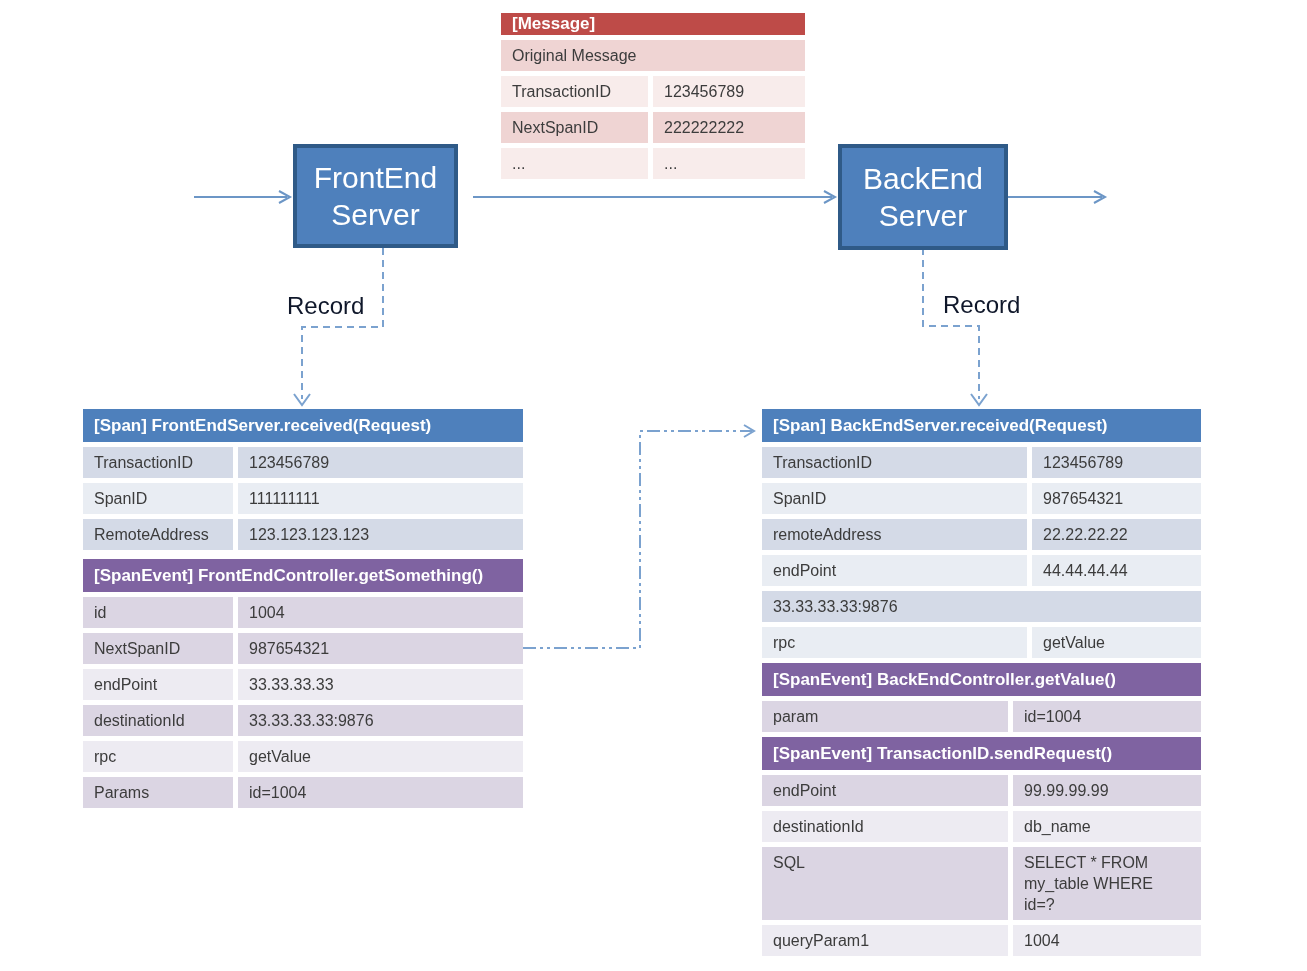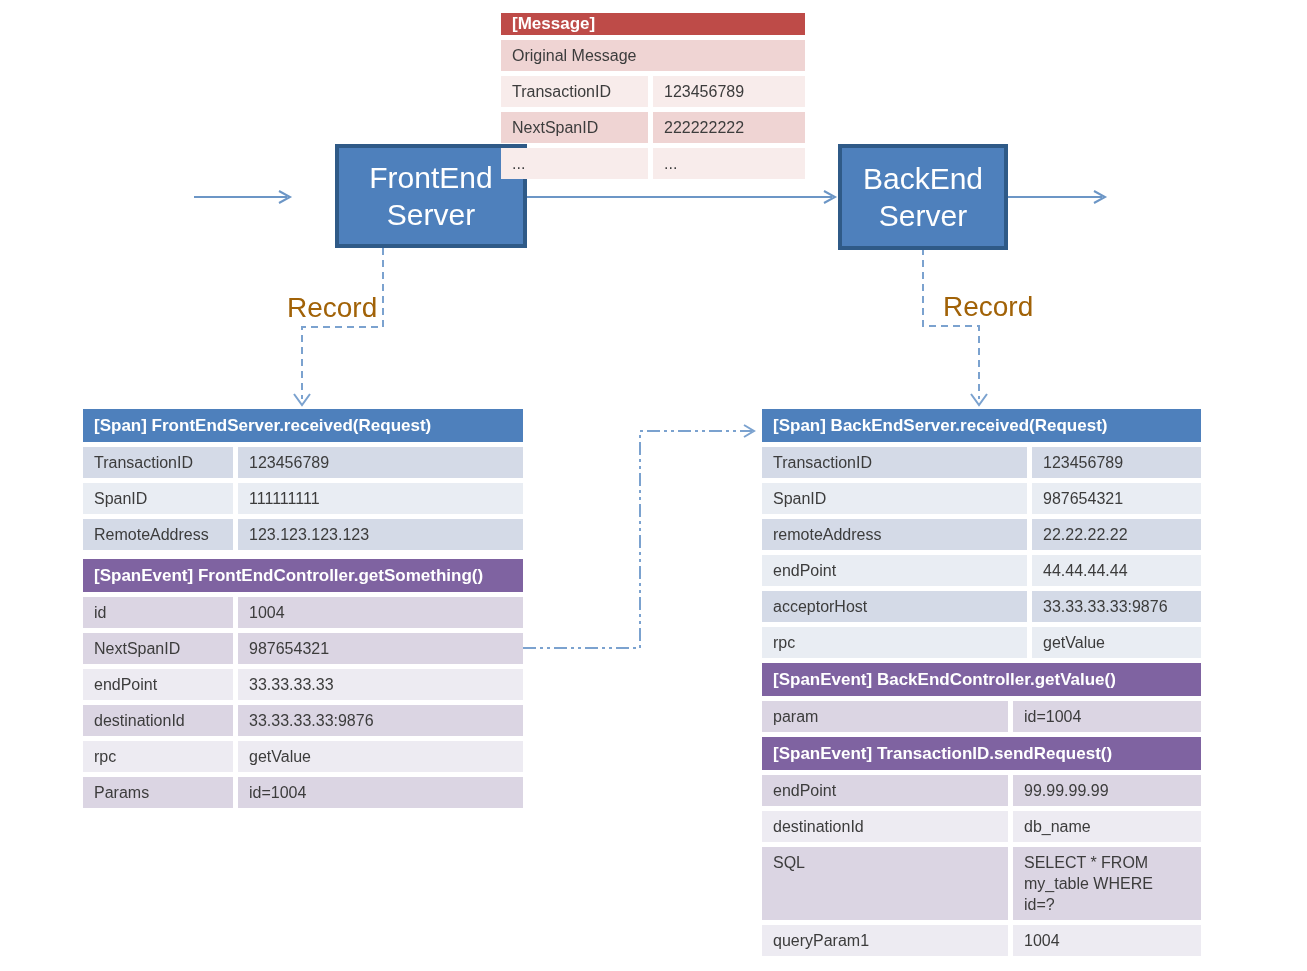--- a/index.html
+++ b/index.html
@@ -6,26 +6,26 @@
   body{font-family:"Liberation Sans",sans-serif;}
   #canvas{position:relative;width:1307px;height:971px;background:#ffffff;overflow:hidden;}
   #arrow-layer{position:absolute;left:0;top:0;pointer-events:none;}
 
   
   .node{position:absolute;display:flex;flex-direction:column;align-items:center;justify-content:center;
         color:#ffffff;font-size:30px;box-sizing:border-box;text-align:center;line-height:1.25;}
   .node.orange{background:#F0913E;border:3px solid #BA6E35;}
   .node.blue{background:#4E80BC;border:4px solid #2F5A87;}
   #user-box{left:10px;top:167px;width:184px;height:61px;}
-  #frontend-box{left:293px;top:144px;width:192px;height:104px;margin-left:42px;}
+  #frontend-box{left:293px;top:144px;width:165px;height:104px;}
   #backend-box{left:838px;top:144px;width:170px;height:106px;}
   #database-box{left:1110px;top:167px;width:185px;height:61px;}
 
   
-  .record-label{position:absolute;font-size:28px;color:#a16207;}
+  .record-label{position:absolute;font-size:24px;color:#0f172a;}
   #record-left{left:287px;top:292px;}
   #record-right{left:943px;top:291px;}
 
   
   .dtable{position:absolute;}
   #message-table{left:501px;top:13px;width:304px;}
   #left-table{left:83px;top:409px;width:440px;}
   #right-table{left:762px;top:409px;width:439px;}
 
   .dtable > *:not(:first-child){margin-top:5px;}
@@ -174,21 +174,20 @@
       </div>
       <div class="trow span dark">
         <div class="cell cell-key">remoteAddress</div>
         <div class="cell cell-value">22.22.22.22</div>
       </div>
       <div class="trow span light">
         <div class="cell cell-key">endPoint</div>
         <div class="cell cell-value">44.44.44.44</div>
       </div>
       <div class="trow span dark">
-        <div class="cell cell-key">acceptorHost</div>
         <div class="cell cell-value">33.33.33.33:9876</div>
       </div>
       <div class="trow span light">
         <div class="cell cell-key">rpc</div>
         <div class="cell cell-value">getValue</div>
       </div>
       <div class="sec-header spanevent">[SpanEvent] BackEndController.getValue()</div>
       <div class="trow spanevent dark">
         <div class="cell cell-key">param</div>
         <div class="cell cell-value">id=1004</div>

